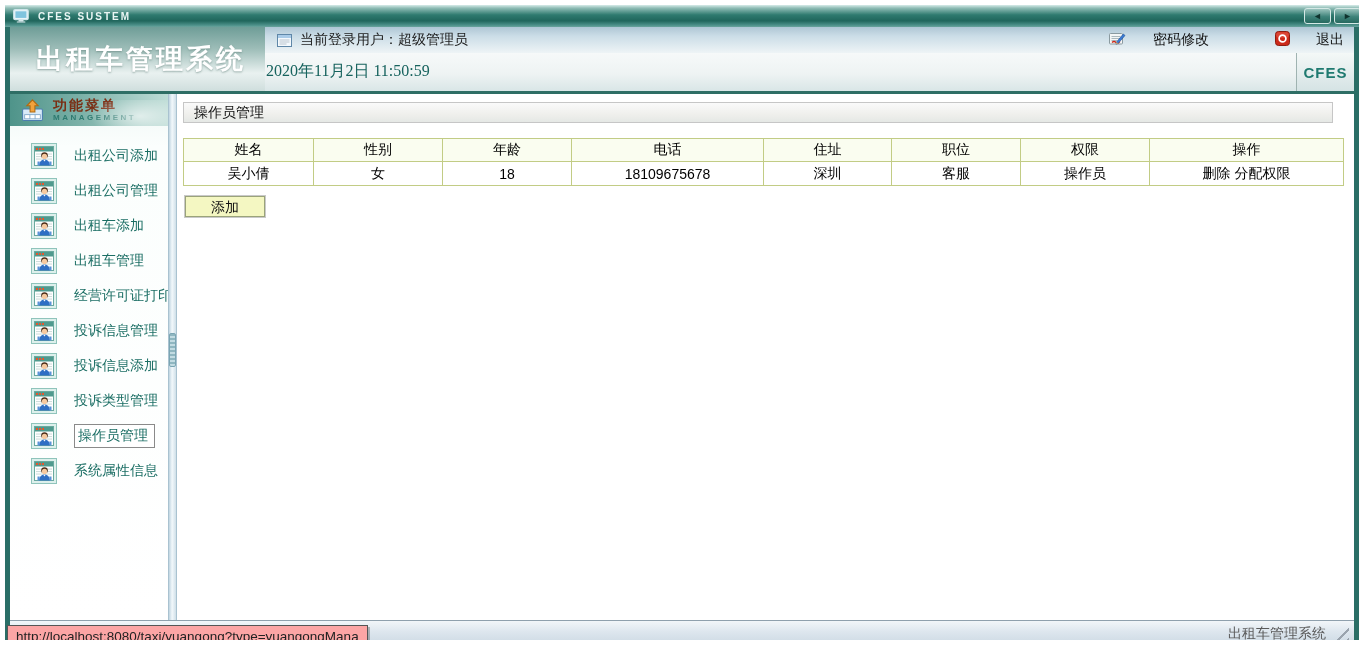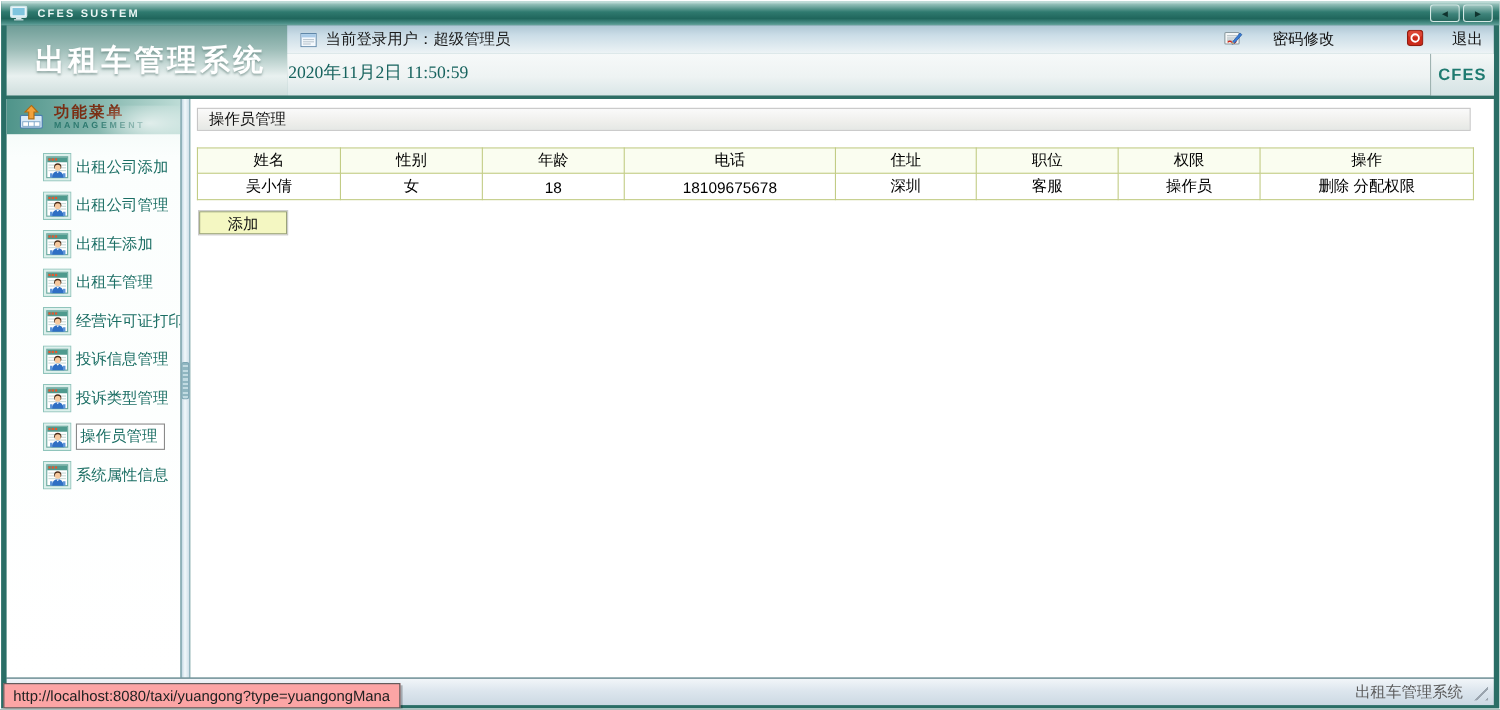--- a/index.html
+++ b/index.html
@@ -1,19 +1,19 @@
 <!DOCTYPE html>
 <html><head>
 <meta charset="utf-8">
 <style>
   * { margin:0; padding:0; box-sizing:border-box; }
   html,body { background:#9aa8a6; font-family:"Liberation Sans", sans-serif; }
   .window{
     position:relative; width:1364px; height:645px; overflow:hidden;
-    background:#2a6e66; border:1px solid #ffffff;
+    background:#2a6e66; border:5px solid #ffffff;
   }
   
   .titlebar{
     position:absolute; left:0; top:0; width:1364px; height:22px;
     background:linear-gradient(180deg,#d7ece9 0%,#8fbcb5 14%,#2f7a6f 45%,#20665c 72%,#4d918a 92%,#6ba49d 100%);
     display:flex; align-items:center; padding-left:8px;
   }
   .titlebar-text{ color:#eaf6f4; font-size:10px; font-weight:bold; letter-spacing:2px; margin-left:7px; text-transform:uppercase;}
   .nav-buttons{ position:absolute; right:8px; top:3px; display:flex; gap:3px;}
   .nav-btn{
@@ -66,21 +66,21 @@
     display:flex; align-items:center; padding-left:10px; gap:8px; overflow:hidden;
   }
   .sidebar-header::after{
     content:""; position:absolute; right:-8px; top:6px; width:90px; height:40px;
     background:radial-gradient(ellipse at 60% 40%, rgba(255,255,255,.65), rgba(255,255,255,0) 65%);
   }
   .sidebar-titles{ display:flex; flex-direction:column; line-height:1.05; }
   .sidebar-title{ color:#7a2e14; font-size:14px; font-weight:bold; letter-spacing:2px;}
   .sidebar-subtitle{ color:#2e7a70; font-size:8px; font-weight:bold; letter-spacing:2.5px; margin-top:1px;}
   .menu{ padding-top:12px; }
-  .menu-item{ display:flex; align-items:center; height:35px; padding-left:33px; gap:4px; cursor:pointer; }
+  .menu-item{ display:flex; align-items:center; height:35px; padding-left:21px; gap:17px; cursor:pointer; }
   .menu-label{ font-size:14px; color:#1b6e64; white-space:nowrap; }
   .menu-item.selected .menu-label{
     border:1px solid #8a8a8a; background:#ffffff; padding:2px 6px 2px 3px; color:#1b6e64;
   }
   
   .splitter{
     position:absolute; left:163px; top:89px; width:9px; height:526px;
     background:linear-gradient(90deg,#bfd4e0 0%,#f2f8fb 45%,#cfdfe8 100%);
     border-left:1px solid #a9c2d0; border-right:1px solid #a9c2d0; cursor:col-resize;
   }
@@ -277,20 +277,26 @@
         <svg class="icon" width="26" height="26">
             <use href="#sym-person-window"></use>
           </svg>
         <span class="menu-label">经营许可证打印</span>
       </div>
       <div class="menu-item">
         <svg class="icon" width="26" height="26">
             <use href="#sym-person-window"></use>
           </svg>
         <span class="menu-label">投诉信息管理</span>
+      </div>
+      <div class="menu-item">
+        <svg class="icon" width="26" height="26">
+            <use href="#sym-person-window"></use>
+          </svg>
+        <span class="menu-label">投诉信息添加</span>
       </div>
       <div class="menu-item">
         <svg class="icon" width="26" height="26">
             <use href="#sym-person-window"></use>
           </svg>
         <span class="menu-label">投诉类型管理</span>
       </div>
       <div class="menu-item selected">
         <svg class="icon" width="26" height="26">
             <use href="#sym-person-window"></use>

